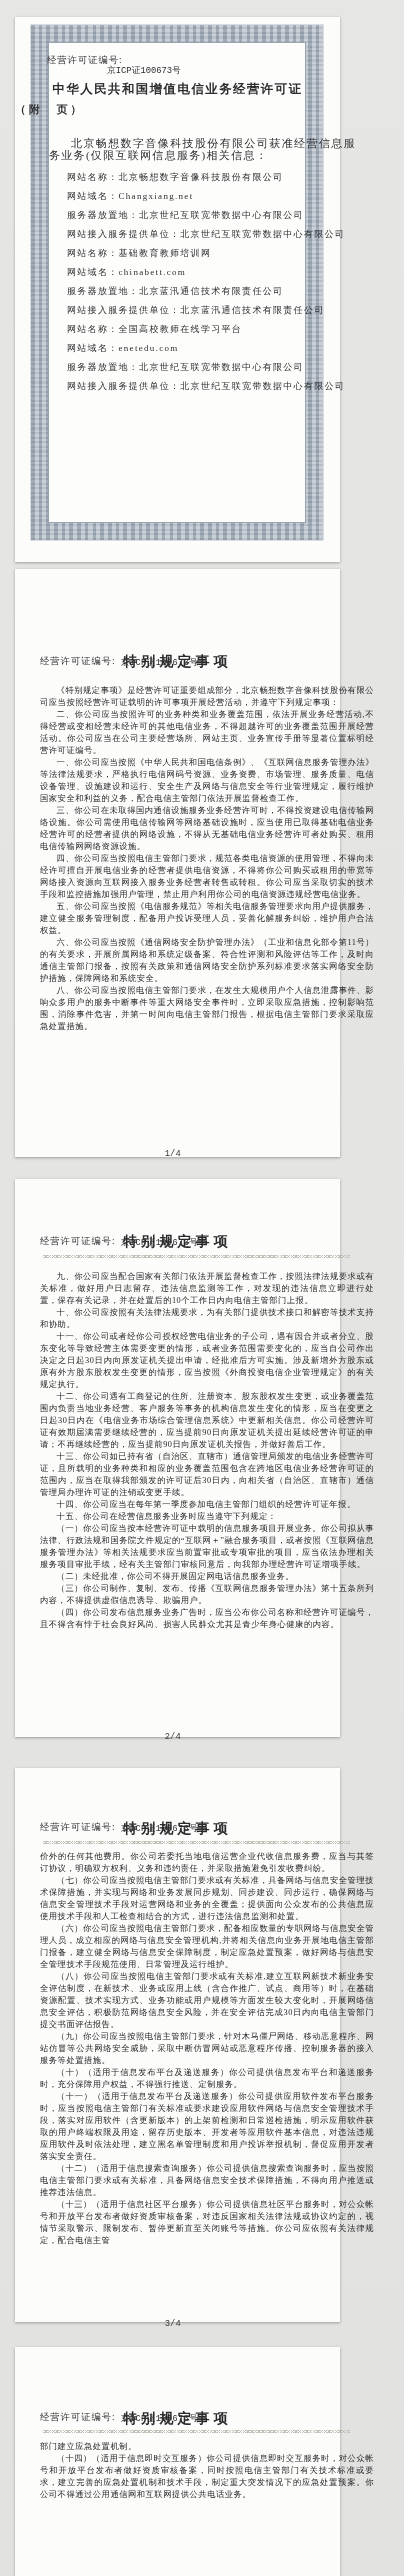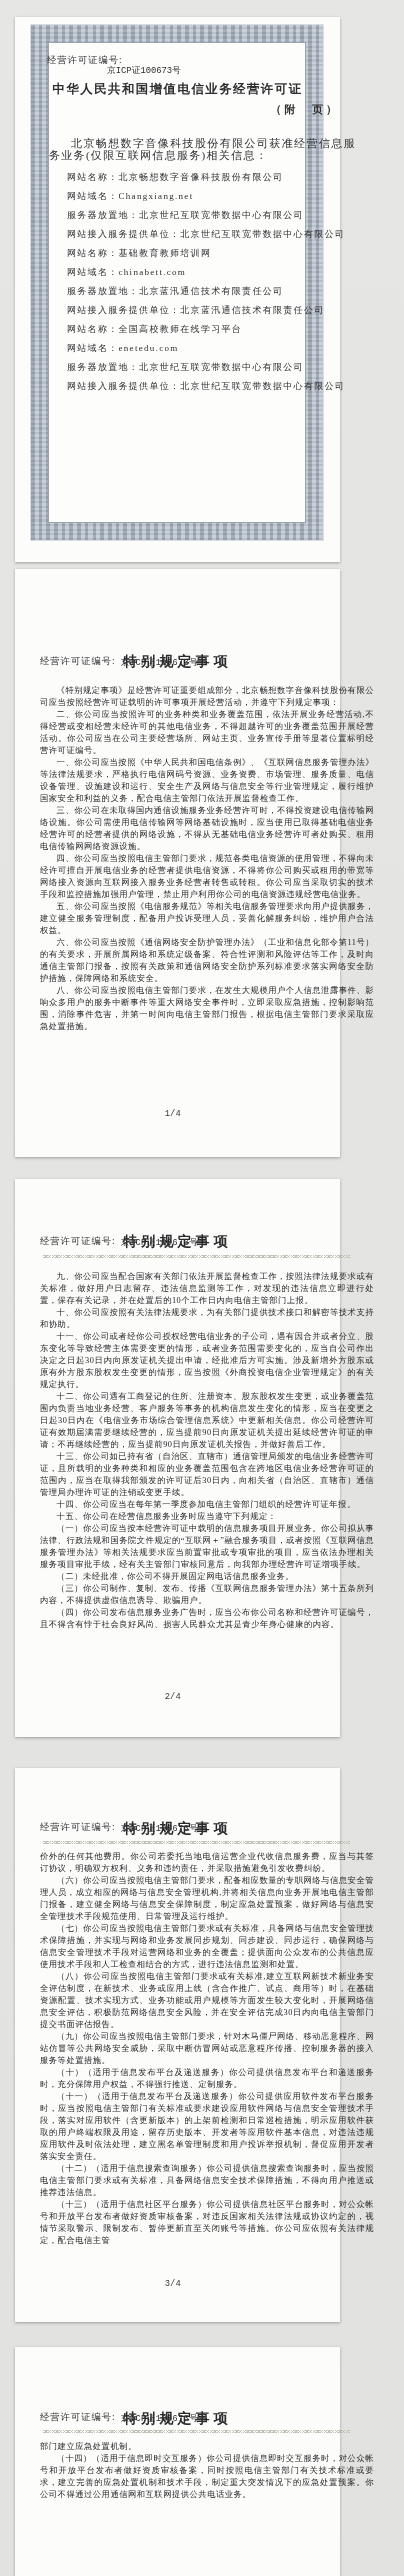--- a/index.html
+++ b/index.html
@@ -31,42 +31,42 @@
   .cert-frame::after{
     content:"";position:absolute;inset:17px;
     background:#fdfdfc;
     border:0.5px solid #9aa4b1;
   }
   .cert-content{position:absolute;inset:0;z-index:2;color:#2e2e30;}
   .cert-lic-label{position:absolute;left:32px;top:37px;font-size:9.3px;letter-spacing:1px;}
   .cert-lic-no{position:absolute;left:92px;top:48px;font-size:8.8px;font-family:"Liberation Mono","DejaVu Sans Mono",monospace;}
   .cert-title{position:absolute;left:0;right:0;top:64px;text-align:center;
     font-size:12.4px;font-weight:bold;letter-spacing:1.5px;}
-  .cert-subtitle{position:absolute;left:0;right:0;top:86px;text-align:right;
+  .cert-subtitle{position:absolute;left:0;right:0;top:86px;text-align:left;
     font-size:10.8px;font-weight:bold;letter-spacing:3.1px;}
   .cert-body{position:absolute;left:34px;top:120px;width:307px;}
   .cert-intro{margin:0 0 11.3px 0;font-size:11px;line-height:12px;letter-spacing:1.3px;
     text-indent:2em;text-align:justify;}
   .cert-entry{margin:0 0 7.7px 0;font-size:9px;line-height:11.3px;letter-spacing:1.3px;
     text-indent:2em;text-align:left;}
   
   .prov-head{position:absolute;left:25px;font-size:9.3px;color:#2e2e30;letter-spacing:1px;margin-top:21px;}
   .prov-head .no{display:inline-block;font-size:8.5px;letter-spacing:0.5px;margin-left:5.2px;position:relative;top:1px;
     font-family:"Liberation Mono","DejaVu Sans Mono",monospace;}
   .prov-title{position:absolute;left:0;right:0;text-align:center;font-size:14px;font-weight:bold;
     letter-spacing:4.1px;color:#2b2b2d;}
   .zigzag{position:absolute;left:28px;width:307px;height:3.1px;opacity:.8;
     background:repeating-linear-gradient(135deg,#aeb3a6 0 1px,transparent 1px 2.6px),
                repeating-linear-gradient(45deg,#b9bdb0 0 1px,transparent 1px 2.6px);}
   .prov-body{position:absolute;left:25px;width:334px;color:#252527;}
   .prov-body p{margin:0;font-size:8.3px;line-height:12px;letter-spacing:0.5px;
     text-align:justify;text-indent:2em;}
   .prov-body p.noindent{text-indent:0;}
   .pfooter{position:absolute;left:6px;right:15.5px;text-align:center;font-size:8.8px;color:#3a3a3c;
-    font-family:"Liberation Mono","DejaVu Sans Mono",monospace;}
+    font-family:"Liberation Mono","DejaVu Sans Mono",monospace;margin-top:40px;}
 </style>
 </head>
 <body>
 
 <div class="canvas">
 
   <div class="sheet" style="top:16.5px;height:545px;">
     <div class="cert-frame"></div>
     <div class="cert-content">
       <div class="cert-lic-label">经营许可证编号:</div>
@@ -132,22 +132,22 @@
   </div>
 
   <div class="sheet" style="top:1768px;height:554px;">
     <div class="prov-head" style="top:32px;">
       <span>经营许可证编号:</span><span class="no">京ICP证100673号</span>
     </div>
     <div class="prov-title" style="top:52px;">特别规定事项</div>
     <div class="zigzag" style="top:73px;"></div>
     <div class="prov-body" style="top:83px;">
       <p class="noindent">价外的任何其他费用。你公司若委托当地电信运营企业代收信息服务费，应当与其签订协议，明确双方权利、义务和违约责任，并采取措施避免引发收费纠纷。</p>
+      <p>（七）你公司应当按照电信主管部门要求或有关标准，具备网络与信息安全管理技术保障措施，并实现与网络和业务发展同步规划、同步建设、同步运行，确保网络与信息安全管理技术手段对运营网络和业务的全覆盖；提供面向公众发布的公共信息应使用技术手段和人工检查相结合的方式，进行违法信息监测和处置。</p>
       <p>（六）你公司应当按照电信主管部门要求，配备相应数量的专职网络与信息安全管理人员，成立相应的网络与信息安全管理机构,并将相关信息向业务开展地电信主管部门报备，建立健全网络与信息安全保障制度，制定应急处置预案，做好网络与信息安全管理技术手段规范使用、日常管理及运行维护。</p>
-      <p>（七）你公司应当按照电信主管部门要求或有关标准，具备网络与信息安全管理技术保障措施，并实现与网络和业务发展同步规划、同步建设、同步运行，确保网络与信息安全管理技术手段对运营网络和业务的全覆盖；提供面向公众发布的公共信息应使用技术手段和人工检查相结合的方式，进行违法信息监测和处置。</p>
       <p>（八）你公司应当按照电信主管部门要求或有关标准,建立互联网新技术新业务安全评估制度，在新技术、业务或应用上线（含合作推广、试点、商用等）时，在基础资源配置、技术实现方式、业务功能或用户规模等方面发生较大变化时，开展网络信息安全评估，积极防范网络信息安全风险，并在安全评估完成30日内向电信主管部门提交书面评估报告。</p>
       <p>（九）你公司应当按照电信主管部门要求，针对木马僵尸网络、移动恶意程序、网站仿冒等公共网络安全威胁，采取中断仿冒网站或恶意程序传播、控制服务器的接入服务等处置措施。</p>
       <p>（十）（适用于信息发布平台及递送服务）你公司提供信息发布平台和递送服务时，充分保障用户权益，不得强行推送、定制服务。</p>
       <p>（十一）（适用于信息发布平台及递送服务）你公司提供应用软件发布平台服务时，应当按照电信主管部门有关标准或要求建设应用软件网络与信息安全管理技术手段，落实对应用软件（含更新版本）的上架前检测和日常巡检措施，明示应用软件获取的用户终端权限及用途，留存历史版本、开发者等应用软件基本信息，对违法违规应用软件及时依法处理，建立黑名单管理制度和用户投诉举报机制，督促应用开发者落实安全责任。</p>
       <p>（十二）（适用于信息搜索查询服务）你公司提供信息搜索查询服务时，应当按照电信主管部门要求或有关标准，具备网络信息安全技术保障措施，不得向用户推送或推荐违法信息。</p>
       <p>（十三）（适用于信息社区平台服务）你公司提供信息社区平台服务时，对公众帐号和开放平台发布者做好资质审核备案，对违反国家相关法律法规或协议约定的，视情节采取警示、限制发布、暂停更新直至关闭账号等措施。你公司应依照有关法律规定，配合电信主管</p>
     </div>
     <div class="pfooter" style="top:511px;">3/4</div>
   </div>
 

